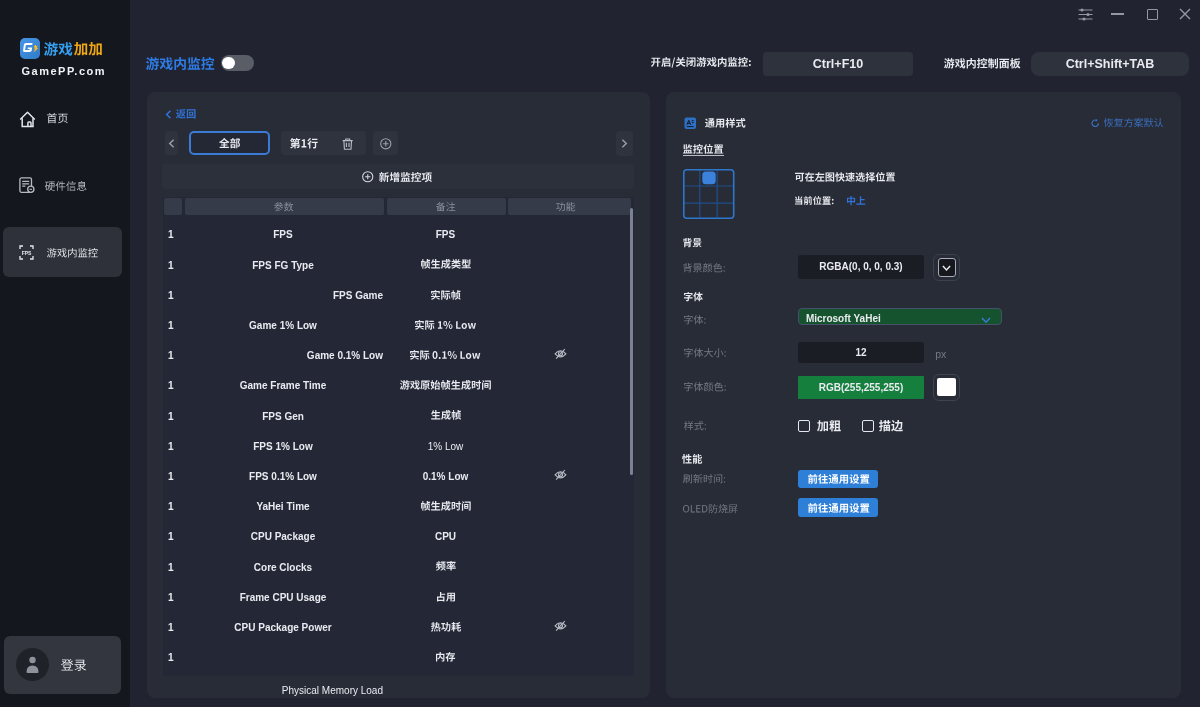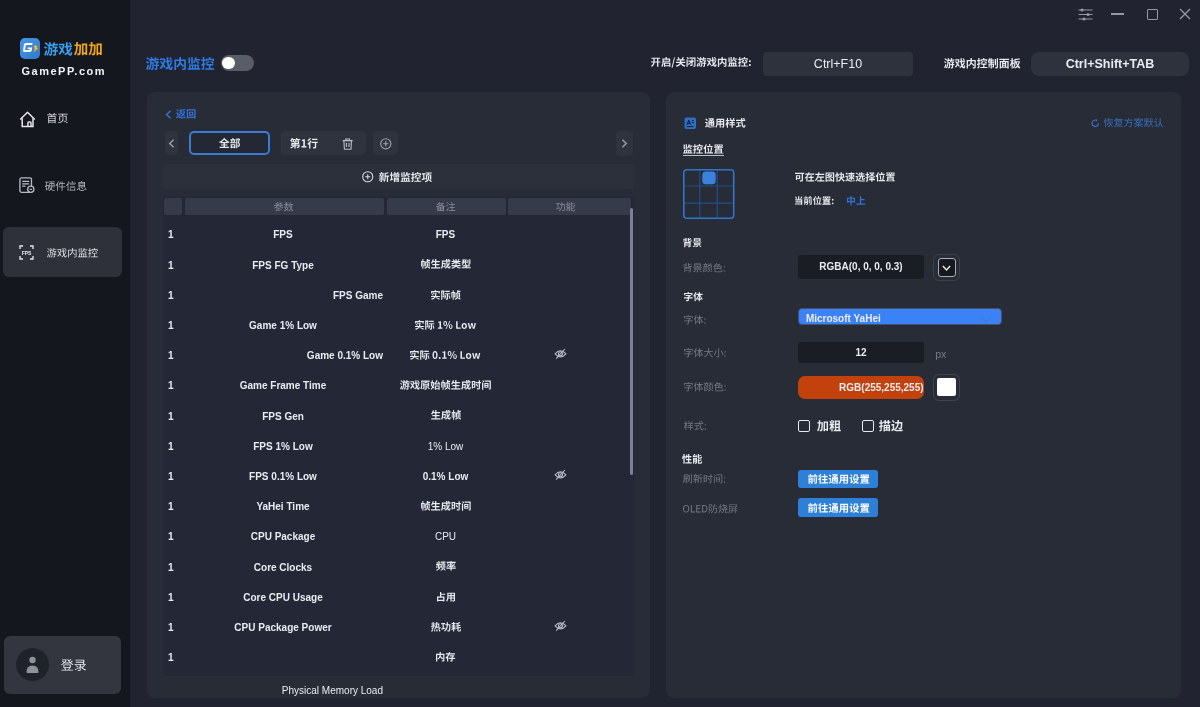--- a/index.html
+++ b/index.html
@@ -94,21 +94,21 @@
       <use href="#gb5173" x="2387"></use>
       <use href="#gb95ED" x="3387"></use>
       <use href="#gb6E38" x="4387"></use>
       <use href="#gb620F" x="5387"></use>
       <use href="#gb5185" x="6387"></use>
       <use href="#gb76D1" x="7387"></use>
       <use href="#gb63A7" x="8387"></use>
       <use href="#gb003A" x="9387"></use>
     </g>
   </svg>
-<div class="abs" style="left:763px;top:51.5px;width:150px;height:24px;background:#2e323d;border-radius:4px;color:#e9ebf0;font-weight:normal;font-size:12.5px;text-align:center;line-height:24px">Ctrl+F10</div>
+<div class="abs" style="left:763px;top:51.5px;width:150px;height:24px;background:#2e323d;border-radius:4px;color:#e9ebf0;font-weight:bold;font-size:12.5px;text-align:center;line-height:24px">Ctrl+F10</div>
 <svg style="position:absolute;left:944.0px;top:57.8px;overflow:visible;" width="76.5" height="10.5">
     <g fill="#e9ebf0" transform="translate(-0.31,9.44) scale(0.01100,-0.01100)">
       <use href="#gb6E38" x="0"></use>
       <use href="#gb620F" x="1000"></use>
       <use href="#gb5185" x="2000"></use>
       <use href="#gb63A7" x="3000"></use>
       <use href="#gb5236" x="4000"></use>
       <use href="#gb9762" x="5000"></use>
       <use href="#gb677F" x="6000"></use>
     </g>
@@ -300,31 +300,31 @@
     <g fill="#e9ebf0" transform="translate(-0.66,8.76) scale(0.01020,-0.01020)">
       <use href="#gb5E27" x="0"></use>
       <use href="#gb751F" x="1000"></use>
       <use href="#gb6210" x="2000"></use>
       <use href="#gb65F6" x="3000"></use>
       <use href="#gb95F4" x="4000"></use>
     </g>
   </svg>
 <div class="abs" style="left:168px;top:531.4px;color:#e9ebf0;font-weight:bold;font-size:10px">1</div>
 <div class="abs" style="left:183px;top:531.4px;width:200px;text-align:center;color:#e9ebf0;font-weight:bold;font-size:10px">CPU Package</div>
-<div class="abs" style="left:382px;top:531.4px;width:127px;text-align:center;color:#e9ebf0;font-weight:normal;font-size:10px">CPU</div>
+<div class="abs" style="left:382px;top:531.4px;width:127px;text-align:center;color:#e9ebf0;font-weight:bold;font-size:10px">CPU</div>
 <div class="abs" style="left:168px;top:561.6px;color:#e9ebf0;font-weight:bold;font-size:10px">1</div>
 <div class="abs" style="left:183px;top:561.6px;width:200px;text-align:center;color:#e9ebf0;font-weight:bold;font-size:10px">Core Clocks</div>
 <svg style="position:absolute;left:435.6px;top:561.4px;overflow:visible;" width="19.7" height="9.7">
     <g fill="#e9ebf0" transform="translate(-0.22,8.72) scale(0.01020,-0.01020)">
       <use href="#gb9891" x="0"></use>
       <use href="#gb7387" x="1000"></use>
     </g>
   </svg>
 <div class="abs" style="left:168px;top:591.8px;color:#e9ebf0;font-weight:bold;font-size:10px">1</div>
-<div class="abs" style="left:183px;top:591.8px;width:200px;text-align:center;color:#e9ebf0;font-weight:bold;font-size:10px">Core CPU Usage</div>
+<div class="abs" style="left:183px;top:591.8px;width:200px;text-align:center;color:#e9ebf0;font-weight:bold;font-size:10px">Frame CPU Usage</div>
 <svg style="position:absolute;left:436.5px;top:591.6px;overflow:visible;" width="18.0" height="9.6">
     <g fill="#e9ebf0" transform="translate(-1.37,8.66) scale(0.01020,-0.01020)">
       <use href="#gb5360" x="0"></use>
       <use href="#gb7528" x="1000"></use>
     </g>
   </svg>
 <div class="abs" style="left:168px;top:622.0px;color:#e9ebf0;font-weight:bold;font-size:10px">1</div>
 <div class="abs" style="left:183px;top:622.0px;width:200px;text-align:center;color:#e9ebf0;font-weight:bold;font-size:10px">CPU Package Power</div>
 <svg style="position:absolute;left:430.5px;top:621.8px;overflow:visible;" width="30.0" height="9.6">
     <g fill="#e9ebf0" transform="translate(-0.34,8.68) scale(0.01020,-0.01020)">
@@ -445,21 +445,21 @@
       <use href="#gb4F53" x="1000"></use>
     </g>
   </svg>
 <svg style="position:absolute;left:683.9px;top:315.2px;overflow:visible;" width="21.6" height="9.4">
     <g fill="#757a85" transform="translate(-0.70,8.55) scale(0.01010,-0.01010)">
       <use href="#gr5B57" x="0"></use>
       <use href="#gr4F53" x="1000"></use>
       <use href="#gr003A" x="2000"></use>
     </g>
   </svg>
-<div class="abs" style="left:798.4px;top:308.3px;width:203.5px;height:17px;background:#3b82f6;border:1px solid #46506a;border-radius:4px;color:#e9ebf0;font-weight:bold;font-size:10px;line-height:20.5px;padding-left:6.5px">Microsoft YaHei</div>
+<div class="abs" style="left:798.4px;top:308.3px;width:203.5px;height:17px;background:#14532d;border:1px solid #46506a;border-radius:4px;color:#e9ebf0;font-weight:bold;font-size:10px;line-height:20.5px;padding-left:6.5px">Microsoft YaHei</div>
 <svg class="abs" style="left:981px;top:316.5px" width="10" height="7" viewBox="0 0 10 7" fill="none" stroke="#3a7bd5" stroke-width="1.5">
     <path d="M1 1.1 L5 5.2 L9 1.1"></path>
   </svg>
 <svg style="position:absolute;left:683.9px;top:348.3px;overflow:visible;" width="41.8" height="9.4">
     <g fill="#757a85" transform="translate(-0.70,8.55) scale(0.01010,-0.01010)">
       <use href="#gr5B57" x="0"></use>
       <use href="#gr4F53" x="1000"></use>
       <use href="#gr5927" x="2000"></use>
       <use href="#gr5C0F" x="3000"></use>
       <use href="#gr003A" x="4000"></use>
@@ -469,21 +469,21 @@
 <div class="abs" style="left:935.2px;top:347.5px;color:#757a85;font-size:10.5px">px</div>
 <svg style="position:absolute;left:683.9px;top:381.9px;overflow:visible;" width="41.8" height="9.4">
     <g fill="#757a85" transform="translate(-0.70,8.55) scale(0.01010,-0.01010)">
       <use href="#gr5B57" x="0"></use>
       <use href="#gr4F53" x="1000"></use>
       <use href="#gr989C" x="2000"></use>
       <use href="#gr8272" x="3000"></use>
       <use href="#gr003A" x="4000"></use>
     </g>
   </svg>
-<div class="abs" style="left:798.4px;top:375.6px;width:125.2px;height:23.2px;background:#c2410c;border-radius:7px;color:#e9ebf0;font-weight:bold;font-size:10px;text-align:right;line-height:23.2px">RGB(255,255,255)</div>
+<div class="abs" style="left:798.4px;top:375.6px;width:125.2px;height:23.2px;background:#15803d;border-radius:1px;color:#e9ebf0;font-weight:bold;font-size:10px;text-align:center;line-height:23.2px">RGB(255,255,255)</div>
 <div class="abs" style="left:933.3px;top:373.5px;width:27px;height:27px;border:1px solid #40444e;border-radius:6px"></div>
 <div class="abs" style="left:937.3px;top:378.4px;width:18.4px;height:17.8px;background:#fff;border-radius:2px"></div>
 <svg style="position:absolute;left:683.9px;top:421.2px;overflow:visible;" width="22.0" height="9.3">
     <g fill="#757a85" transform="translate(-0.31,8.51) scale(0.01010,-0.01010)">
       <use href="#gr6837" x="0"></use>
       <use href="#gr5F0F" x="1000"></use>
       <use href="#gr003A" x="2000"></use>
     </g>
   </svg>
 <div class="abs" style="left:797.9px;top:420.3px;width:12px;height:11.5px;border:1.5px solid #e6e8ee;border-radius:2px"></div>

